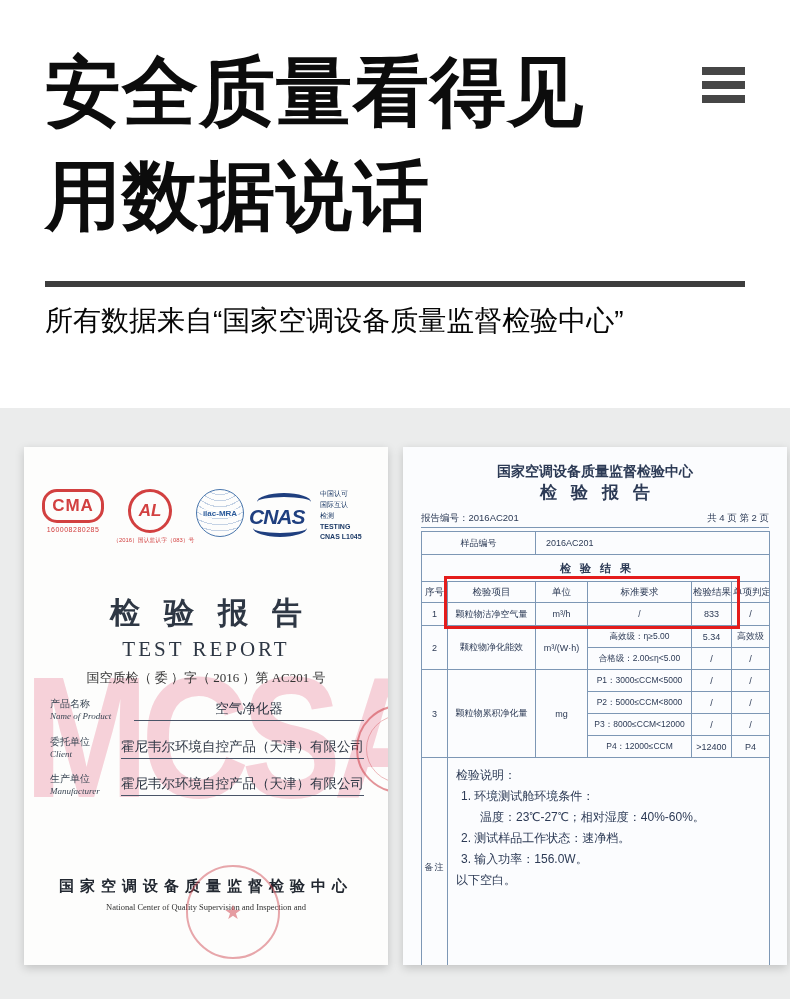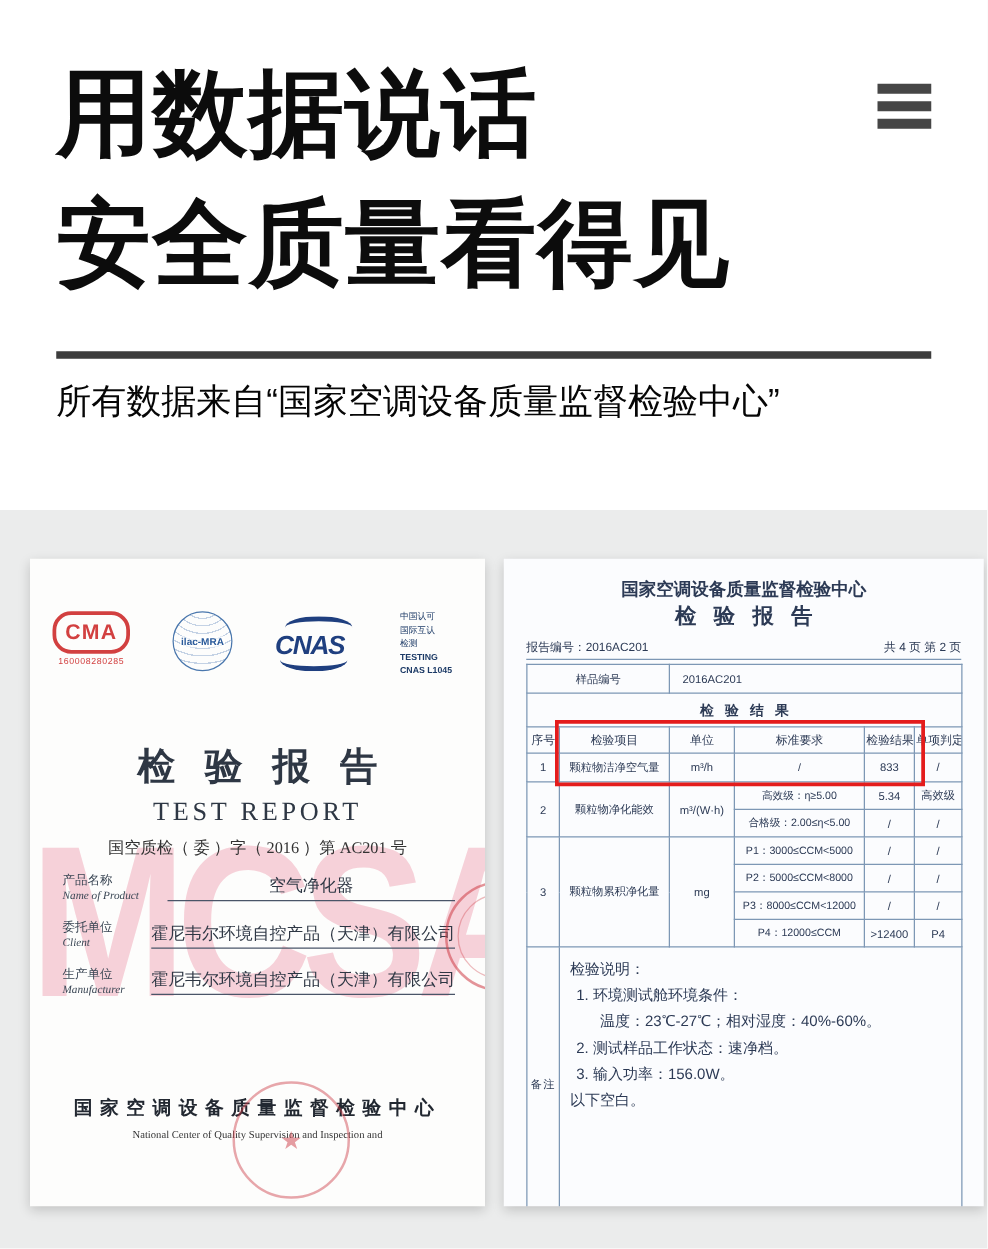--- a/index.html
+++ b/index.html
@@ -96,42 +96,48 @@
   .ind1{margin-left:5px;}
   .ind2{margin-left:24px;}
   .redbox{position:absolute;left:41px;top:129px;width:290px;height:47px;border:3px solid #e41c1c;z-index:3;}
 </style>
 </head>
 <body>
 
 <div class="page">
 
   <h1 class="title">
+    <span>安全质量看得见</span>
     <span>用数据说话</span>
-    <span>安全质量看得见</span>
   </h1>
   <div class="menu">
       <i></i>
       <i></i>
       <i></i>
     </div>
   <div class="rule"></div>
   <p class="subtitle">所有数据来自“国家空调设备质量监督检验中心”</p>
 
   <div class="gray">
 
     <div class="doc doc-left">
       <div class="wm">MCSA</div>
 
       <div class="logos">
         <div class="logo-cma">
           <div class="cma-box">
               <span>CMA</span>
             </div>
           <div class="cma-num">160008280285</div>
+        </div>
+        <div class="logo-cal">
+          <div class="cal-circle">
+              <span>AL</span>
+            </div>
+          <div class="cal-cap">（2016）国认监认字（083）号</div>
         </div>
         <div class="logo-ilac">
           <span class="ilac-text">ilac-MRA</span>
         </div>
         <div class="logo-cnas">
           <span class="arc a1"></span>
           <span class="cnas-text">CNAS</span>
           <span class="arc a2"></span>
         </div>
         <div class="cnas-side">

